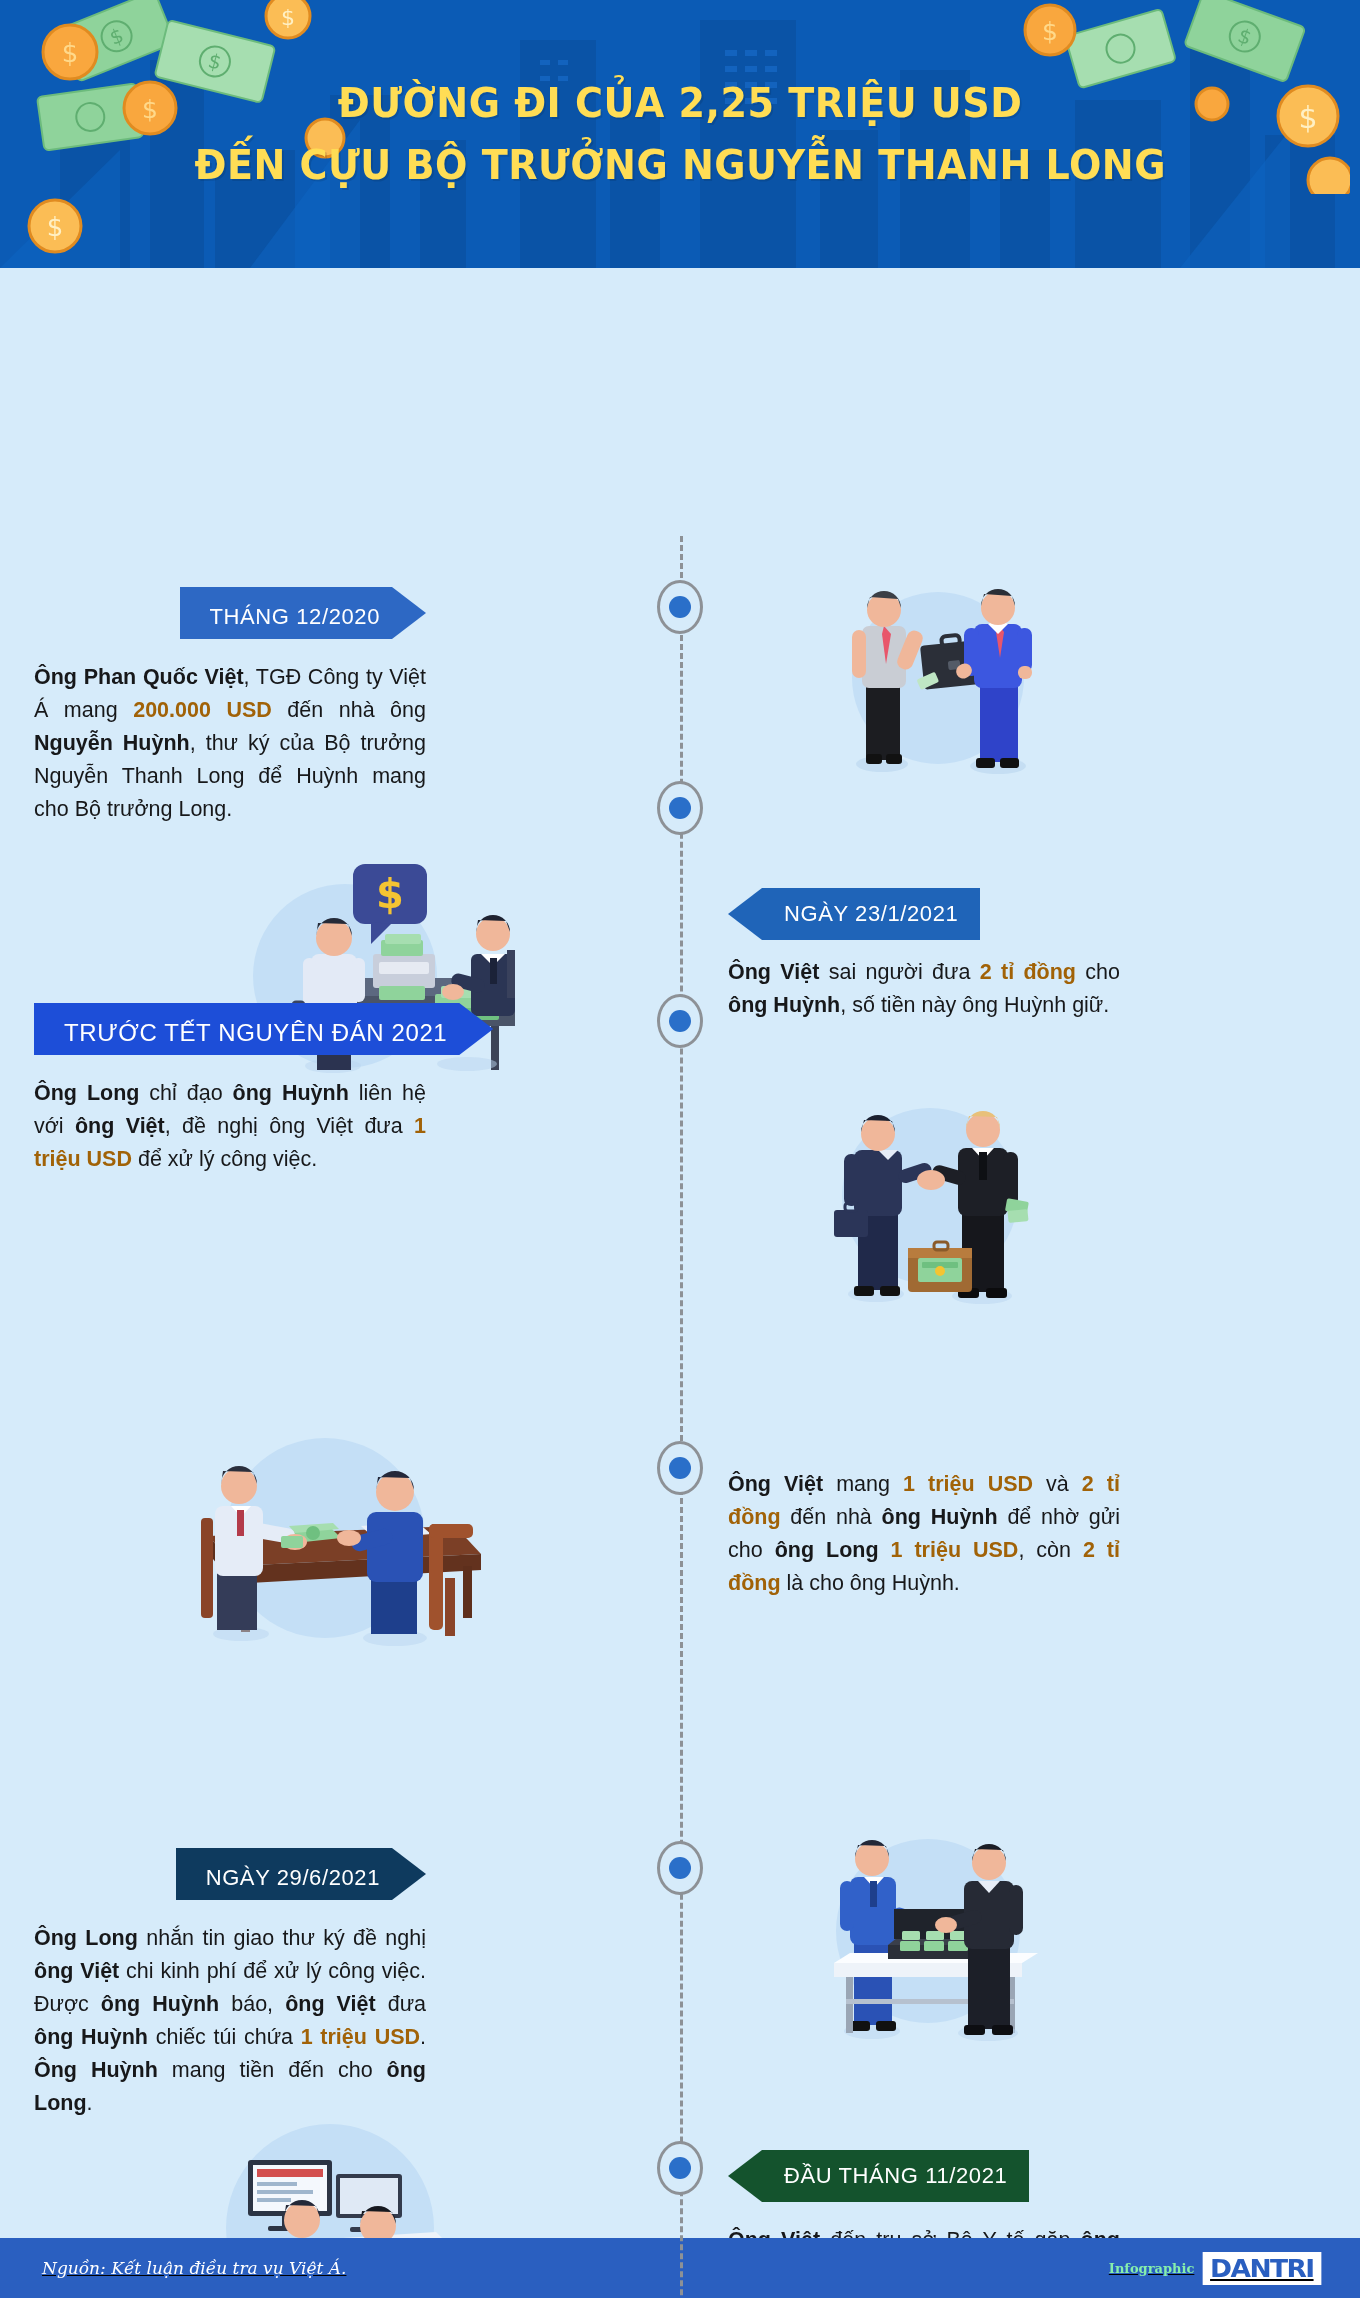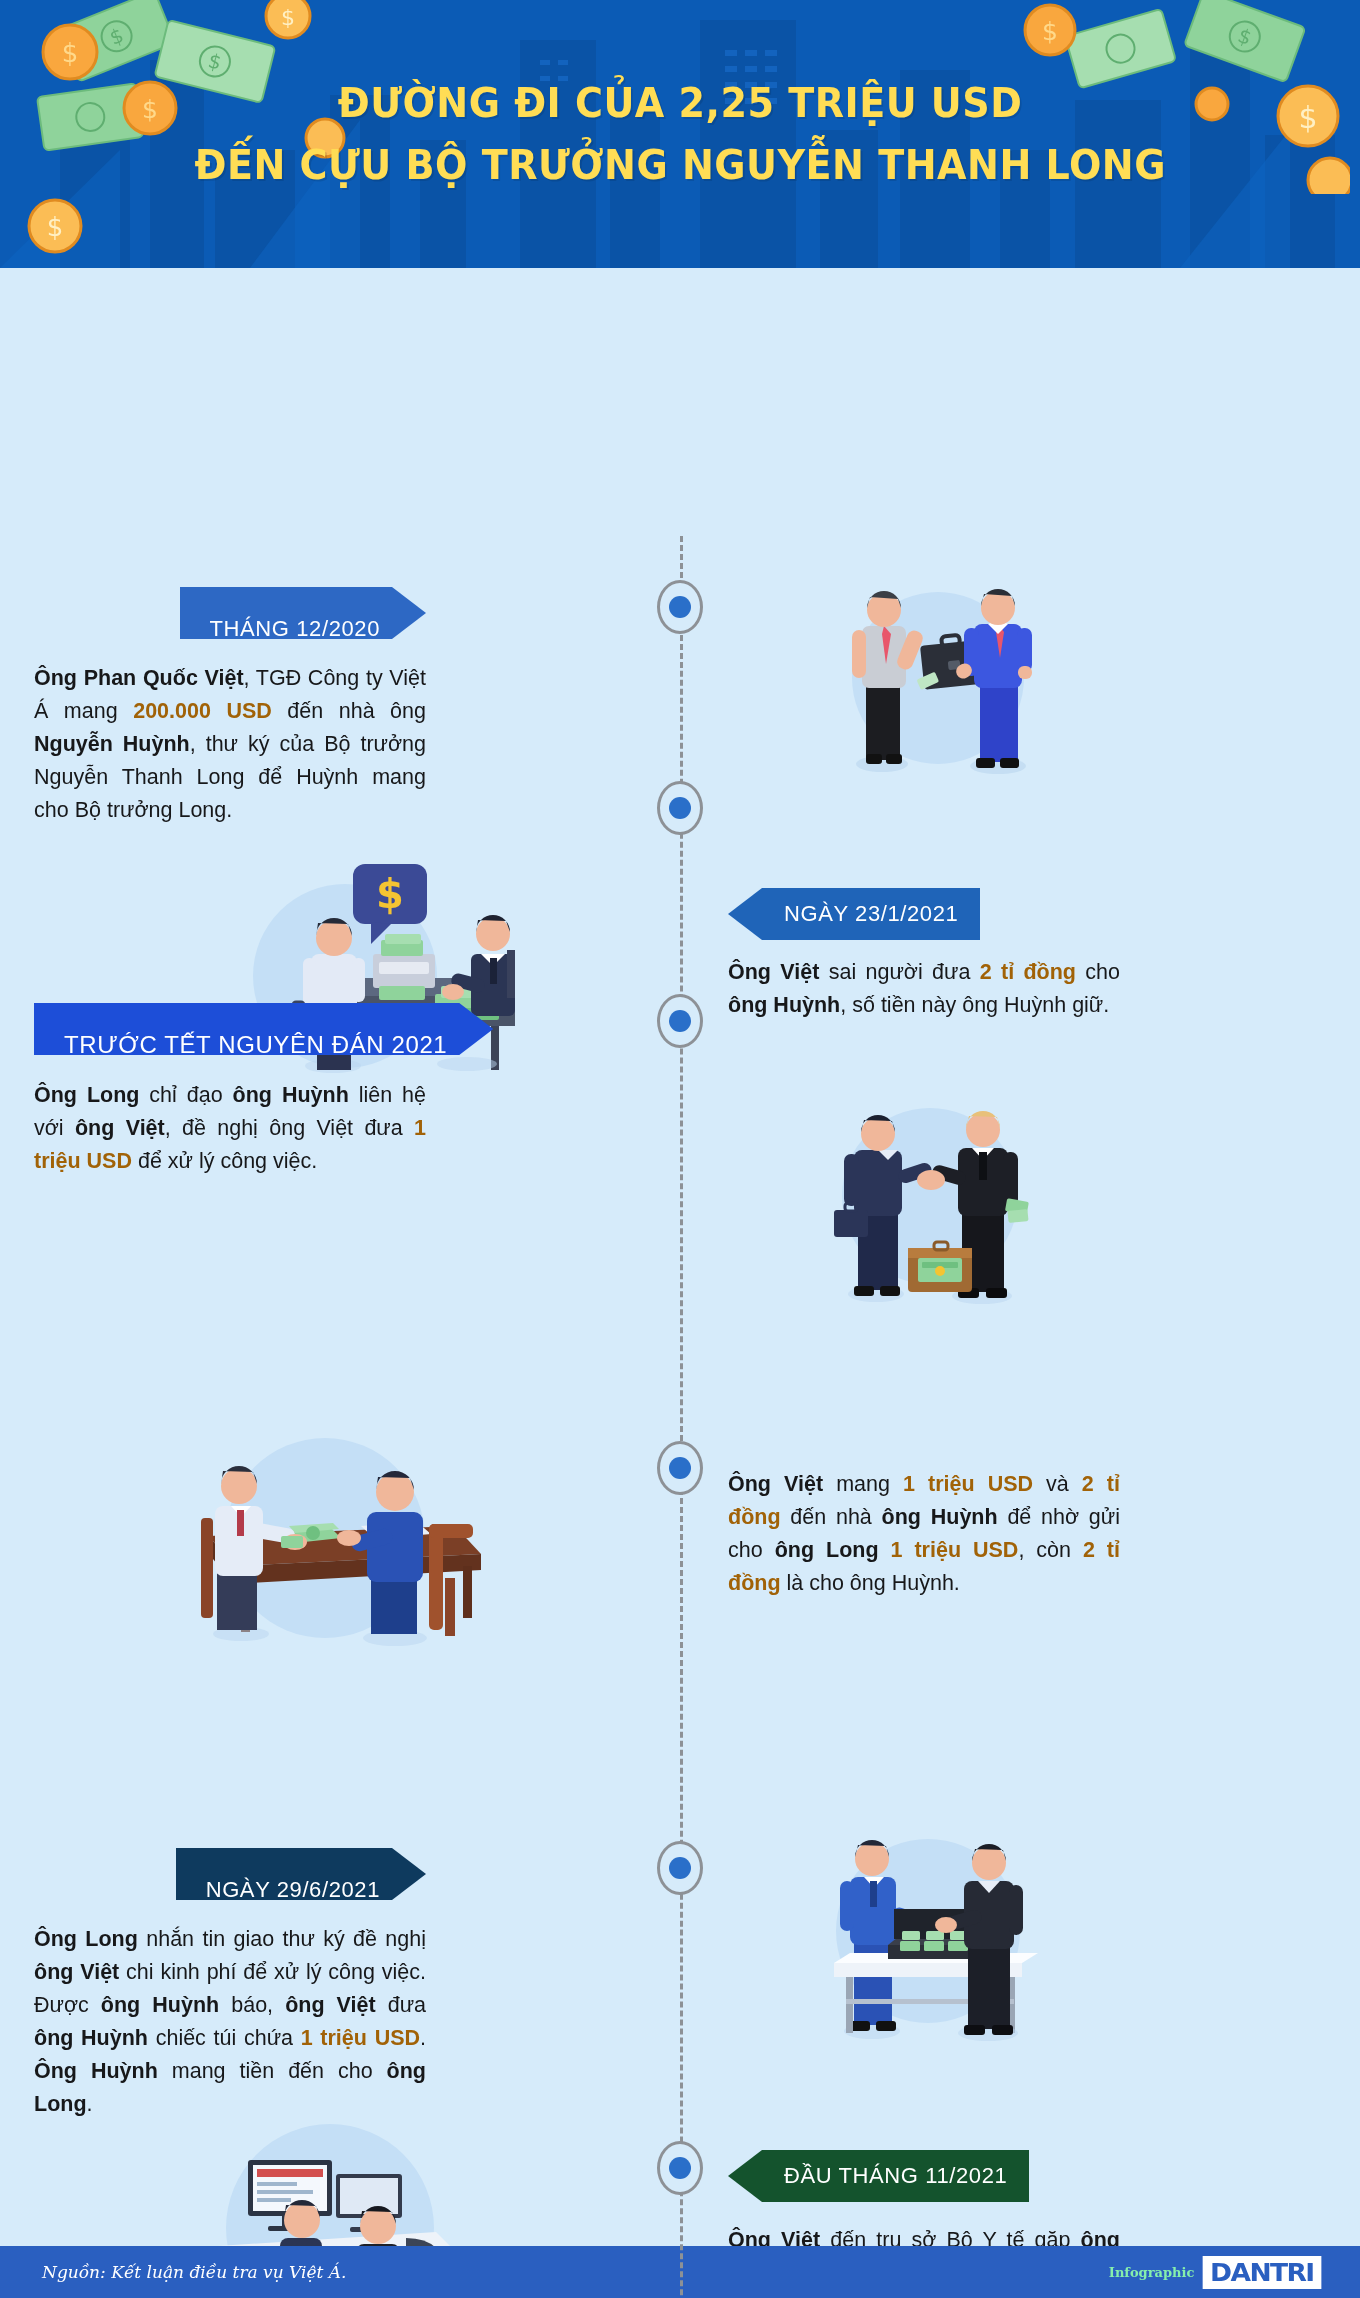--- a/index.html
+++ b/index.html
@@ -76,40 +76,41 @@
     letter-spacing: .6px;
     text-align: center;
     white-space: nowrap;
   }
   .badge .shadow {
     position: absolute; left: 4px; top: 52px;
     width: 100%; height: 26px;
     background: linear-gradient(to bottom right, rgba(120,140,160,.38), rgba(214,235,250,0));
     z-index: -1;
   }
-  .badge-right { padding: 16px 46px 0 30px; clip-path: polygon(0 0, calc(100% - 34px) 0, 100% 50%, calc(100% - 34px) 100%, 0 100%); }
+  .badge-right { padding: 4px 46px 0 30px; clip-path: polygon(0 0, calc(100% - 34px) 0, 100% 50%, calc(100% - 34px) 100%, 0 100%); }
   .badge-left  { padding: 0 22px 0 56px; clip-path: polygon(34px 0, 100% 0, 100% 100%, 34px 100%, 0 50%); }
 
   .para {
     font-size: 21.5px;
     line-height: 33px;
     color: #17181a;
     text-align: justify;
   }
   .para .hl { color: #a16207; font-weight: bold; }
   .left-col  { position: absolute; left: 34px;  width: 392px; }
   .right-col { position: absolute; left: 728px; width: 392px; }
 
   
   .ill { position: absolute; }
   .footer {
-    position: absolute; left: 0; bottom: 0; width: 1360px; height: 52px;
+    position: absolute; left: 0; bottom: 0; width: 1360px; height: 60px;
     background: #2a5fc0;
     display: flex; align-items: center; justify-content: space-between;
     padding: 0 42px;
+    text-decoration: underline;
   }
   .src { color: #fff; font-style: italic; font-size: 17px; font-family: "DejaVu Serif", serif; }
   .brandwrap { display: flex; align-items: center; gap: 12px; }
   .brand-label { color: #86efac; font-size: 13px; font-family: "DejaVu Serif", serif; font-weight: bold; }
   .brand-logo {
     background: #fff; color: #2a5fc0;
     font-family: "DejaVu Sans", sans-serif; font-weight: bold;
     font-size: 25px; letter-spacing: -1.5px;
     padding: 2px 7px; transform: scaleX(1.06);
   }

